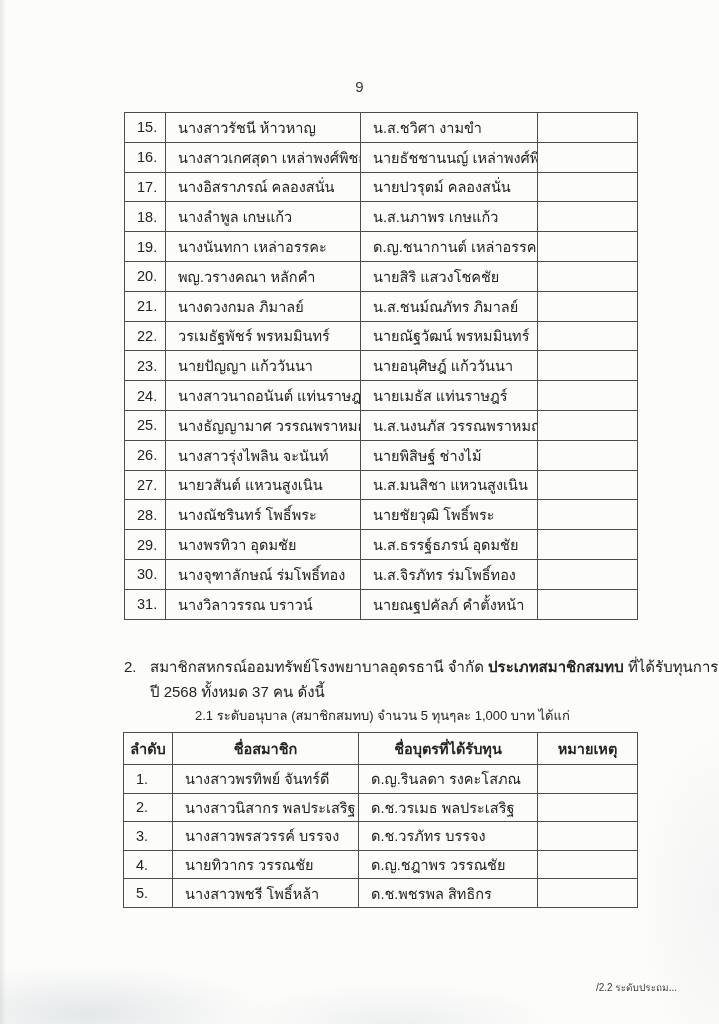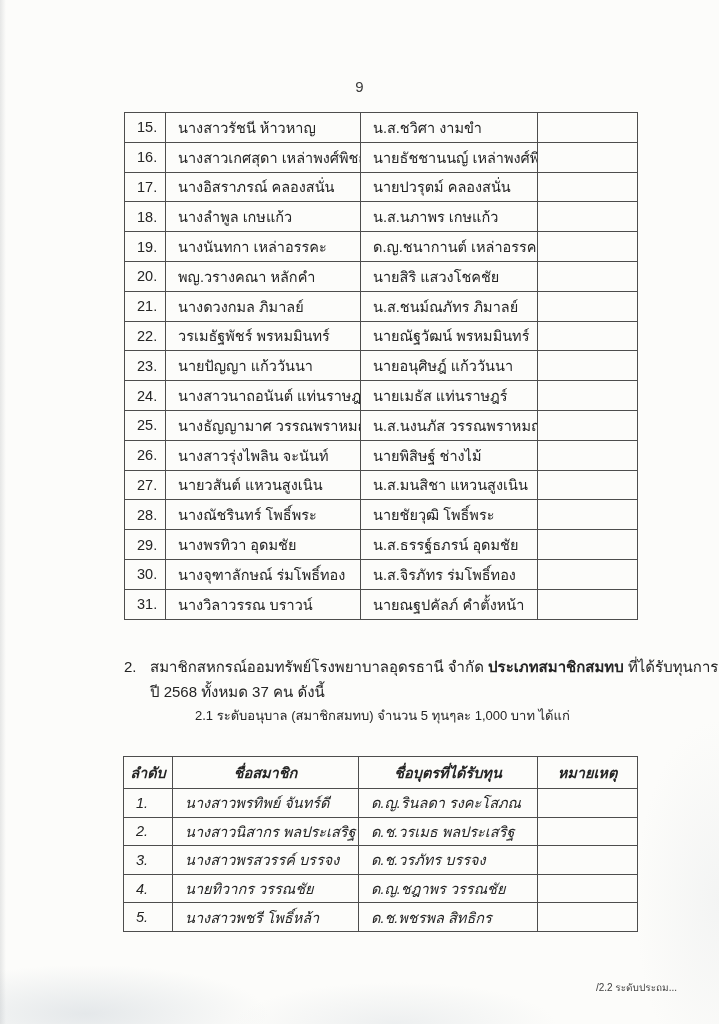--- a/index.html
+++ b/index.html
@@ -32,21 +32,21 @@
     font-weight:normal;
     text-align:left;
     vertical-align:middle;
     padding:0 4px 0 12px;
     overflow:hidden;
     white-space:nowrap;
     color:#242424;
   }
   table.t1 { left:124px; top:112px; width:513px;padding-left:35px; }
   table.t1 td { height:28.8px; }
-  table.t2 { left:123px; top:756px; width:514px;font-style:italic; }
+  table.t2 { left:123px; top:732px; width:514px; }
   table.t2 th { height:31px; font-weight:bold; text-align:center; padding:0 2px; }
   table.t2 td { height:27.6px; }
   col.c-no  { width:41px; }
   col.c2-no { width:49px; }
   col.c-member { width:195px; }
   col.c2-member { width:186px; }
   col.c-child { width:177px; }
   col.c2-child { width:179px; }
   col.c-note { width:100px; }
   .section2 {

